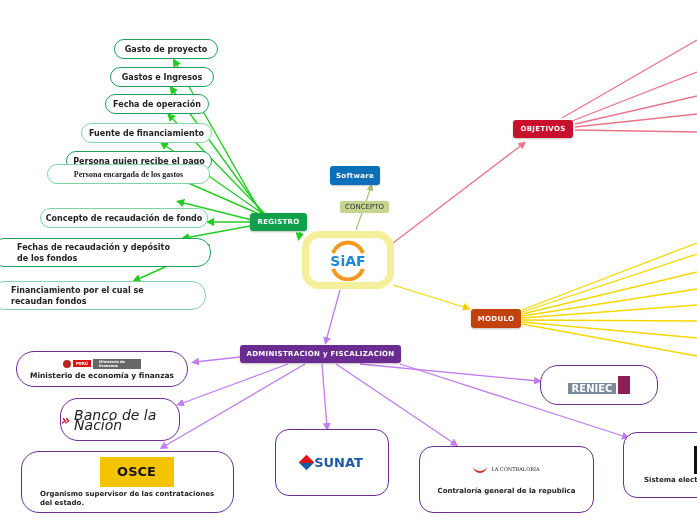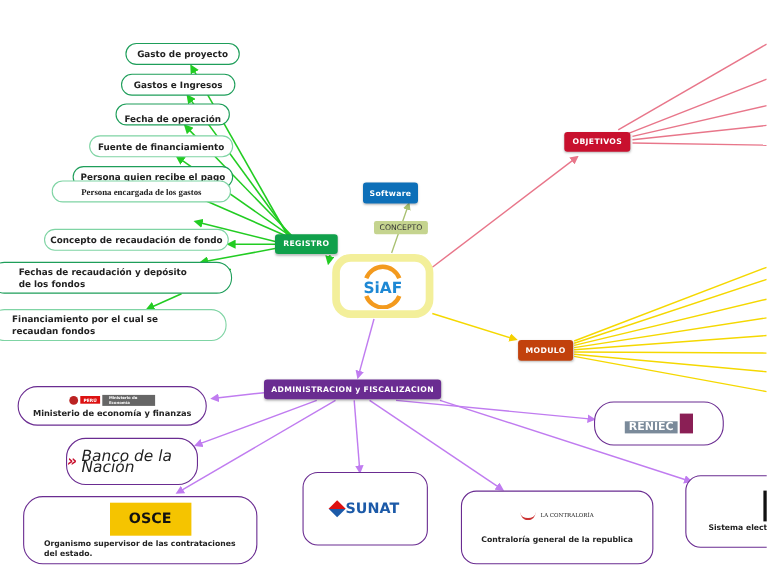--- a/index.html
+++ b/index.html
@@ -86,21 +86,21 @@
     <line x1="400" y1="364" x2="626" y2="437" marker-end="url(#ap)"></line>
   </g>
 </svg>
 
 <div class="node leaf-g" style="left:114px;top:39px;width:104px;height:20px;">
     <span>Gasto de proyecto</span>
   </div>
 <div class="node leaf-g" style="left:110px;top:67px;width:104px;height:20px;">
     <span>Gastos e Ingresos</span>
   </div>
-<div class="node leaf-g" style="left:105px;top:94px;width:104px;height:20px;align-items:flex-end;">
+<div class="node leaf-g" style="left:105px;top:94px;width:104px;height:20px;">
     <span>Fecha de operación</span>
   </div>
 <div class="node leaf-g alt" style="left:81px;top:123px;width:131px;height:20px;">
     <span>Fuente de financiamiento</span>
   </div>
 <div class="node leaf-g" style="left:66px;top:151px;width:146px;height:20px;">
     <span>Persona quien recibe el pago</span>
   </div>
 <div class="node leaf-g alt" style="left:47px;top:164px;width:163px;height:20px;font-family:Liberation Serif, serif;">
     <span>Persona encargada de los gastos</span>

